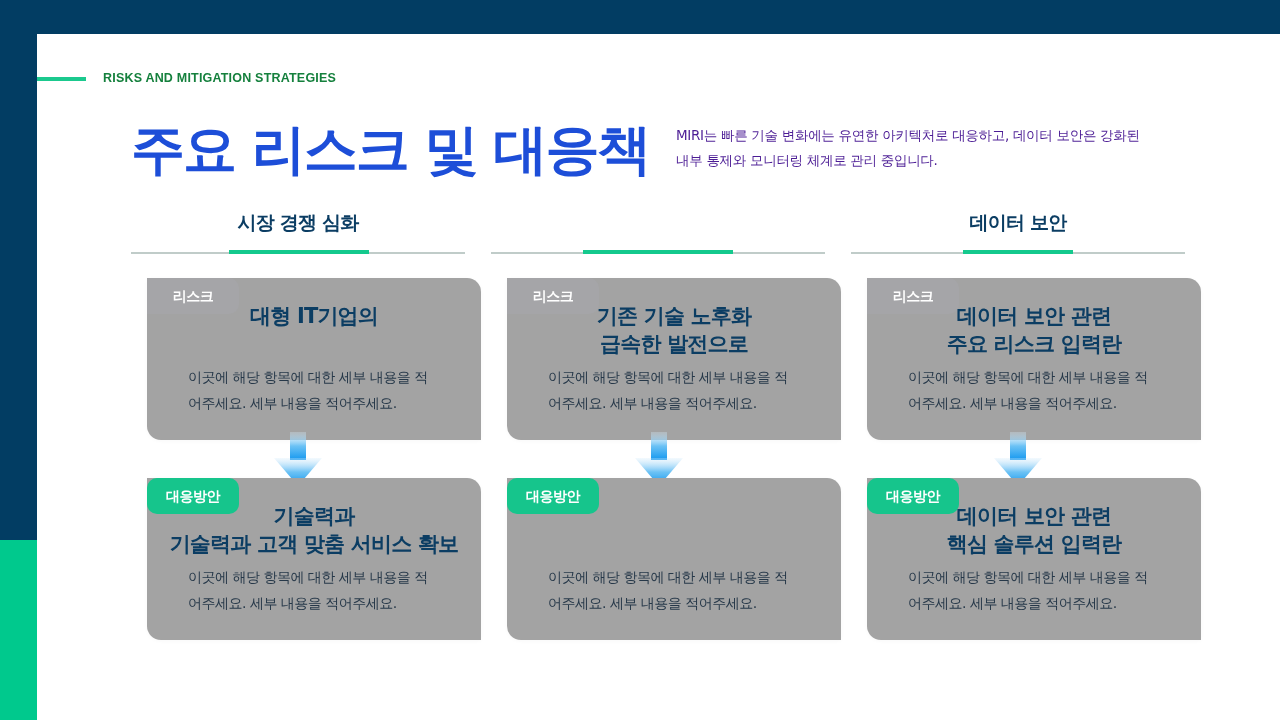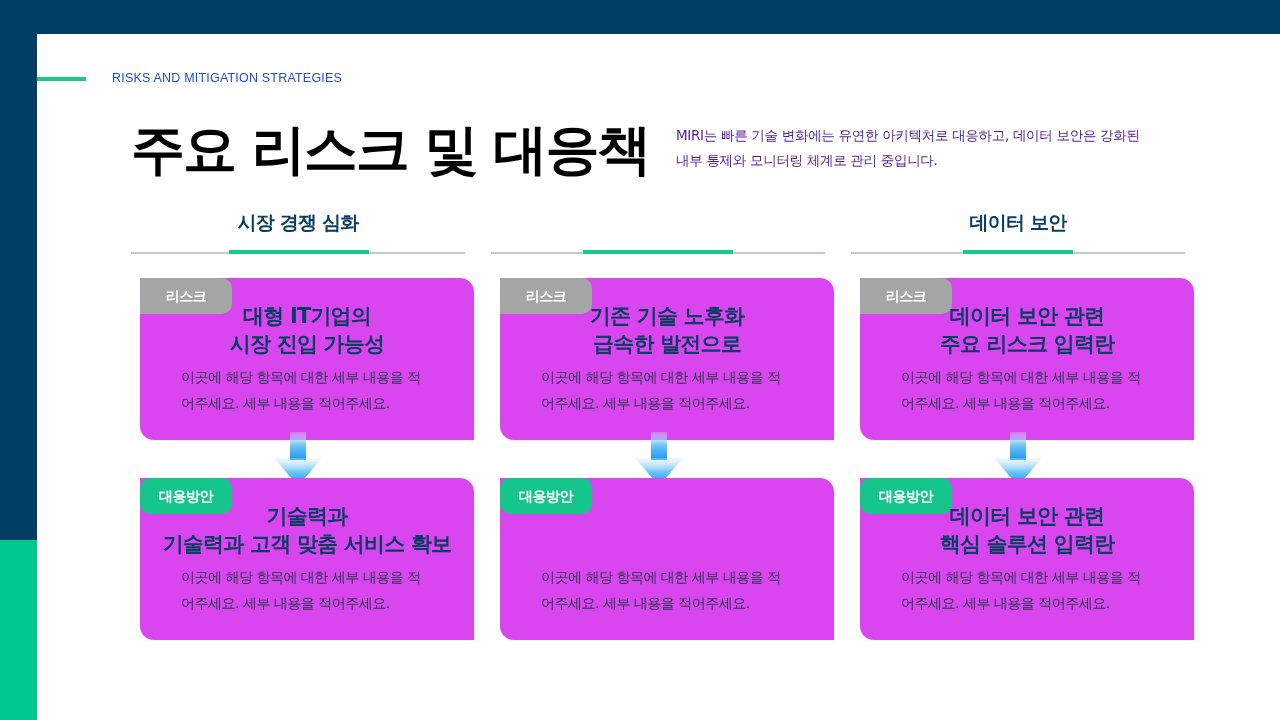--- a/index.html
+++ b/index.html
@@ -10,40 +10,40 @@
     }
     .top-bar { position: absolute; left: 0; top: 0; width: 1280px; height: 34px; background: #023d63; }
     .left-bar-navy { position: absolute; left: 0; top: 0; width: 37px; height: 540px; background: #023d63; }
     .left-bar-green { position: absolute; left: 0; top: 540px; width: 37px; height: 180px; background: #00c98d; }
     .panel {
       position: absolute; left: 37px; top: 34px; width: 1243px; height: 686px;
       background: #ffffff; border-top-left-radius: 46px;
     }
     .kicker-line { position: absolute; left: 37px; top: 77px; width: 49px; height: 4px; background: #1bc98e; }
     .kicker {
-      position: absolute; left: 112px; top: 71px; font-size: 12.5px; color: #1d4ed8;
-      letter-spacing: 0.2px; font-family: "Liberation Sans", sans-serif;
+      position: absolute; left: 103px; top: 71px; font-size: 12.5px; color: #15803d;
+      letter-spacing: 0.2px; font-family: "Liberation Sans", sans-serif; font-weight: bold;
     }
     .page-title {
       position: absolute; left: 131px; top: 112px; font-size: 54px; font-weight: bold;
-      color: #000000; letter-spacing: -2px; line-height: 76px; white-space: nowrap;
+      color: #1d4ed8; letter-spacing: -2px; line-height: 76px; white-space: nowrap;
     }
     .intro {
       position: absolute; left: 676px; top: 123px; width: 520px; font-size: 13.5px;
       color: #4c1d95; line-height: 25px; letter-spacing: -0.3px;
     }
     .column { position: absolute; top: 200px; width: 334px; height: 450px; }
     .col-header {
       position: absolute; left: 0; top: 10px; width: 334px; text-align: center;
       font-size: 19px; font-weight: bold; color: #0b3d63; letter-spacing: -0.8px;
     }
     .col-rule { position: absolute; left: 0; top: 52px; width: 334px; height: 2px; background: #c0ccc9; }
     .col-accent { position: absolute; top: 50px; height: 4px; background: #14c98d; }
     .card {
-      position: absolute; left: 9px; width: 334px; height: 162px; background: #d946ef;
+      position: absolute; left: 16px; width: 334px; height: 162px; background: #a3a3a3;
       border-radius: 0 14px 0 14px; box-shadow: 0 1px 4px rgba(0,0,0,0.03);
     }
     .card.risk { top: 78px; }
     .card.response { top: 278px; }
     .tag {
       position: absolute; left: 0; top: 0; width: 92px; height: 36px; border-radius: 0 10px 10px 0;
       color: #ffffff; font-size: 14px; font-weight: bold; text-align: center; line-height: 36px;
       letter-spacing: -0.5px;
     }
     .tag.grey { background: #a5a5a8; }
@@ -76,21 +76,20 @@
 
 <div class="column" style="left:131px;">
   <div class="col-header">시장 경쟁 심화</div>
   <div class="col-rule"></div>
   <div class="col-accent" style="left:98px;width:140px;"></div>
 
   <div class="card risk">
     <div class="tag grey">리스크</div>
     <div class="card-title">
       <div>대형 IT기업의</div>
-      <div>시장 진입 가능성</div>
     </div>
     <div class="card-body">
       <div>이곳에 해당 항목에 대한 세부 내용을 적</div>
       <div>어주세요. 세부 내용을 적어주세요.</div>
     </div>
   </div>
 
   <svg class="arrow" style="left:141px;" viewBox="0 0 52 56">
     <defs>
       <linearGradient id="ag1" x1="0" y1="0" x2="0" y2="1">

